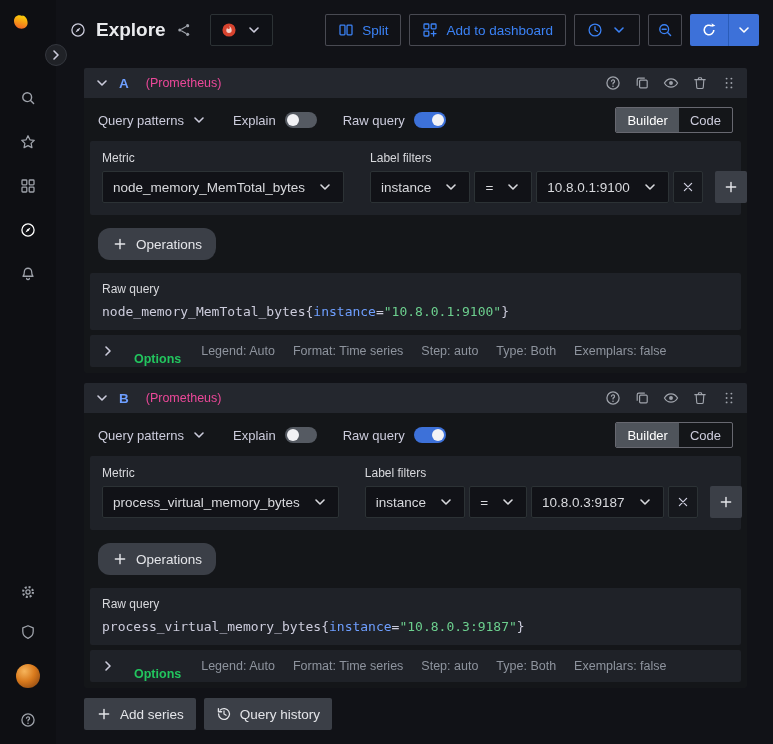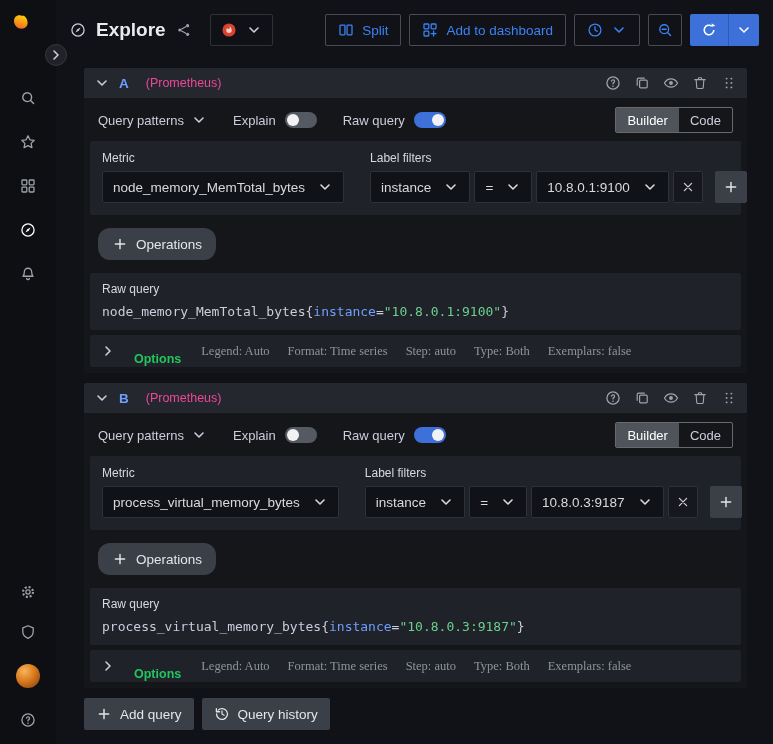--- a/index.html
+++ b/index.html
@@ -139,21 +139,21 @@
   .raw { padding:9px 12px 11px; }
   .raw-title { font-size:12px; font-weight:500; color:#d8d9dd; margin-bottom:8px; }
   .code { font-family:"DejaVu Sans Mono", monospace; font-size:13px; color:#ccccdc; white-space:nowrap; }
   .tok-label { color:#6e9fff; }
   .tok-string { color:#6ccf8e; }
 
   
   .optrow { height:32px; display:flex; align-items:center; gap:18px; padding:0 10px; }
   .opt-chev { color:#ccccdc; }
   .opt-title { font-size:12.5px; font-weight:700; color:#22c55e; margin-right:2px;margin-top:16px; }
-  .opt-item { font-size:12.5px; color:#8e949e; white-space:nowrap;font-family:Liberation Serif, serif; }
+  .opt-item { font-size:12.5px; color:#8e949e; white-space:nowrap; }
 
   
   .footer { display:flex; gap:8px; margin-top:8px; }
   .footer .btn { background:#3b3f47; border:none; color:#e4e5e9; }
 </style>
 </head>
 <body>
 
 <svg width="0" height="0" style="position:absolute" aria-hidden="true">
   <defs>
@@ -665,21 +665,21 @@
             <span class="opt-item">Exemplars: false</span>
           </div>
         </div>
       </section>
 
       <div class="footer">
         <button class="btn">
           <svg class="i i-13">
               <use href="#i-plus"></use>
             </svg>
-          <span>Add query</span>
+          <span>Add series</span>
         </button>
         <button class="btn">
           <svg class="i i-15">
               <use href="#i-history"></use>
             </svg>
           <span>Query history</span>
         </button>
       </div>
 
     </div>

